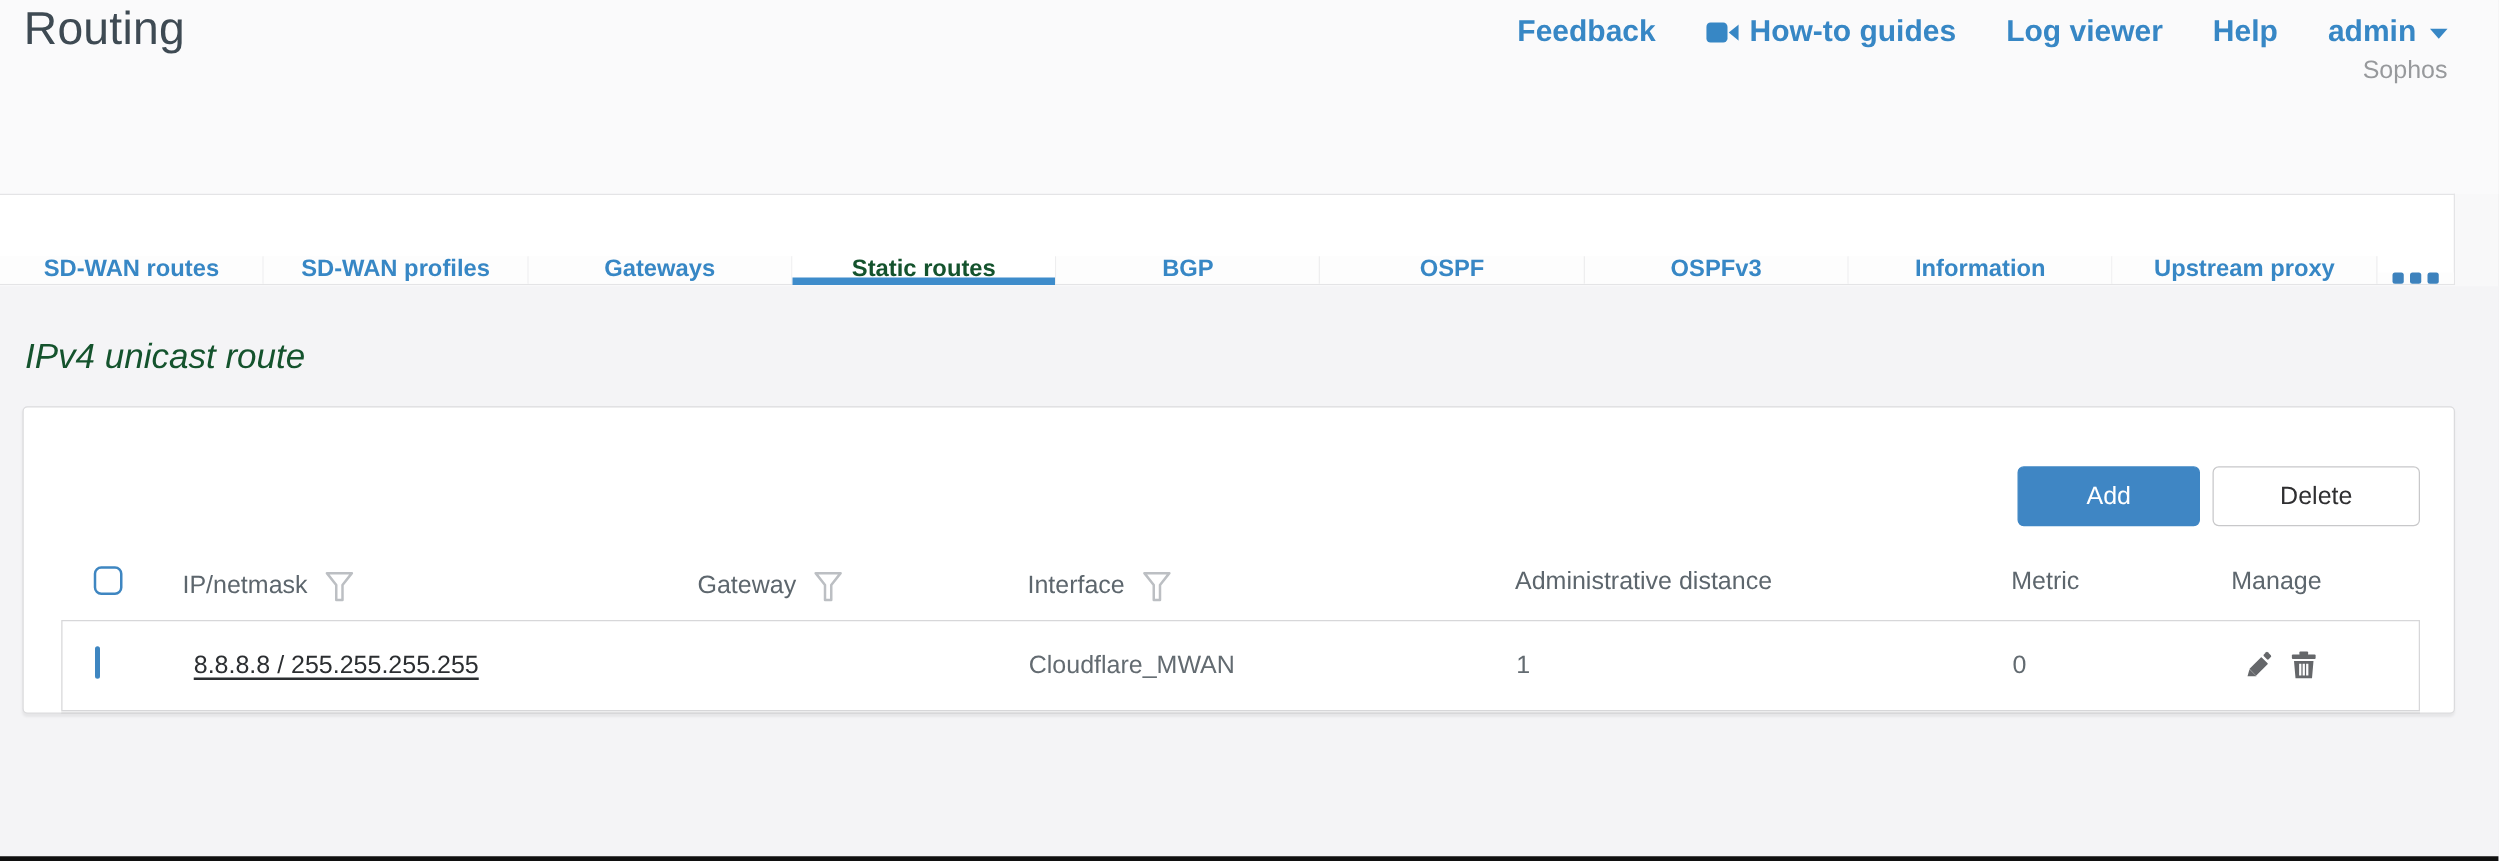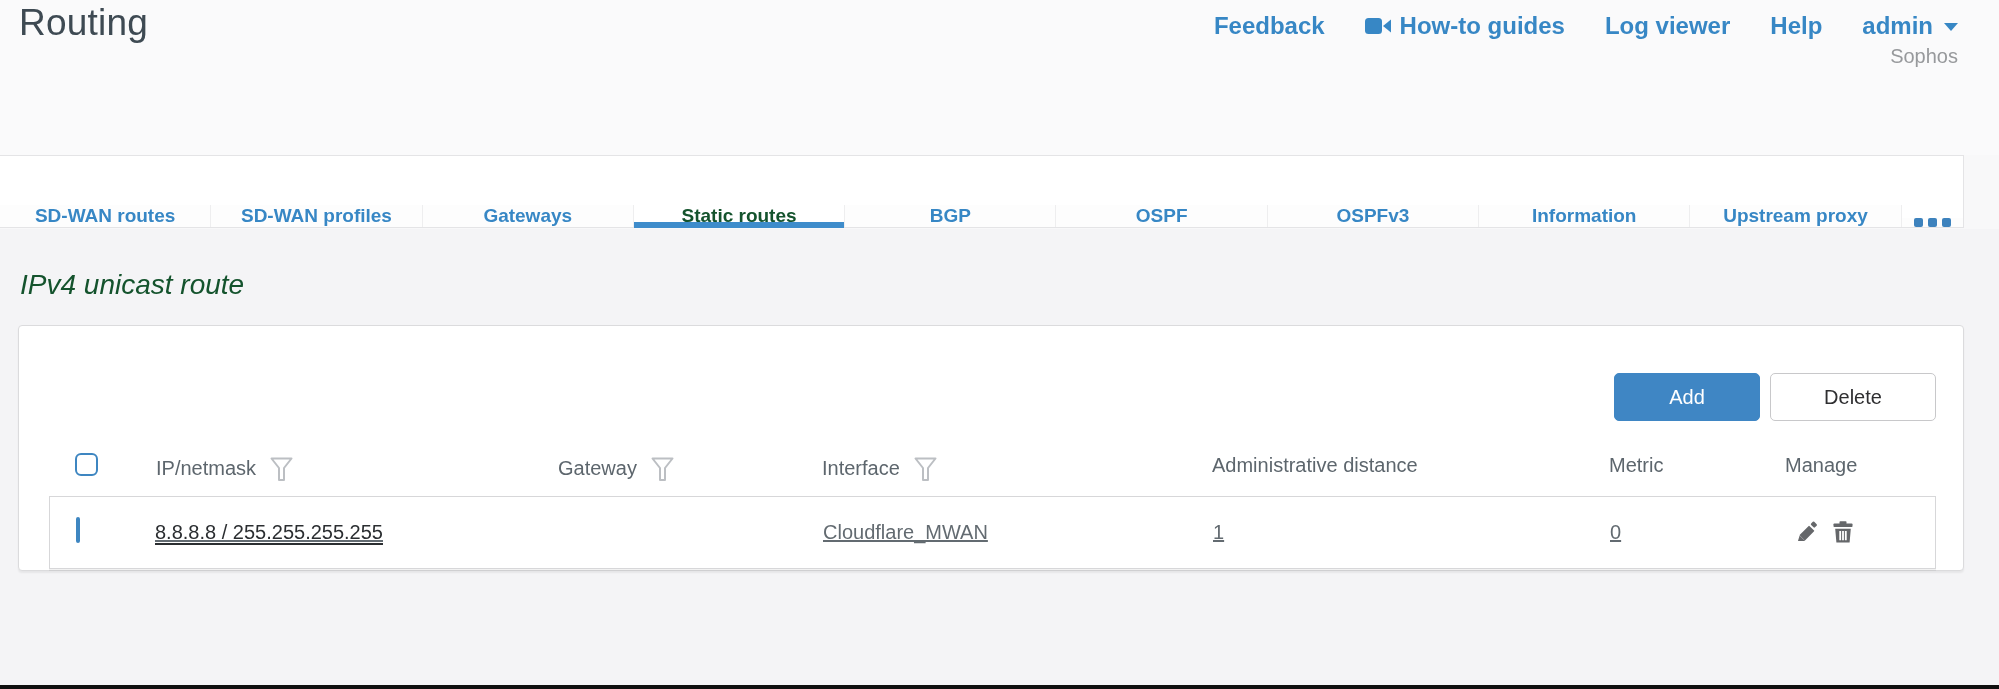--- a/index.html
+++ b/index.html
@@ -168,21 +168,21 @@
   .thead {
     position: absolute;
     left: 0; top: 114px;
     width: 100%;
     height: 56px;
     font-size: 20px;
     color: #5d666d;
   }
   .col { position: absolute; top: 14px; white-space: nowrap; display: inline-flex; align-items: center; gap: 14px; }
   .col-check   { left: 56px;  top: 13px; }
-  .col-ip      { left: 137px; }
+  .col-ip      { left: 127px; }
   .col-gateway { left: 539px; }
   .col-iface   { left: 803px; }
   .col-admin   { left: 1193px; }
   .col-metric  { left: 1590px; }
   .col-manage  { left: 1766px; }
 
   .checkbox {
     width: 23px; height: 23px;
     border: 2.5px solid #3e86c1;
     border-radius: 6px;
@@ -195,21 +195,21 @@
     position: absolute;
     left: 30px; top: 170px;
     width: 1887px;
     height: 73px;
     background: #ffffff;
     border: 1px solid #d7d7d9;
     box-shadow: 0 2px 0 rgba(0,0,0,0.05);
     font-size: 20px;
     color: #636b71;
   }
-  .cell { position: absolute; top: 24px; white-space: nowrap; text-decoration: underline; }
+  .cell { position: absolute; top: 24px; white-space: nowrap; }
   .cell-check  { left: 26px; top: 22px; }
   .cell-ip     { left: 105px; }
   .cell-gateway{ left: 509px; }
   .cell-iface  { left: 773px; }
   .cell-admin  { left: 1163px; }
   .cell-metric { left: 1560px; }
   .cell-manage { left: 1744px; top: 22px; display: flex; gap: 10px; }
 
   .route-link {
     color: #2b2e31;

